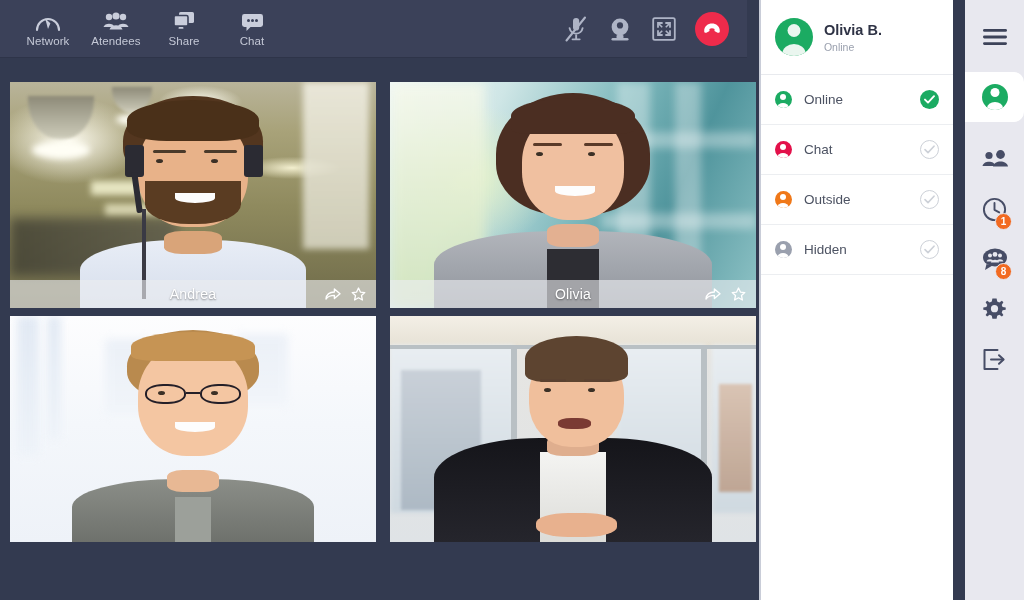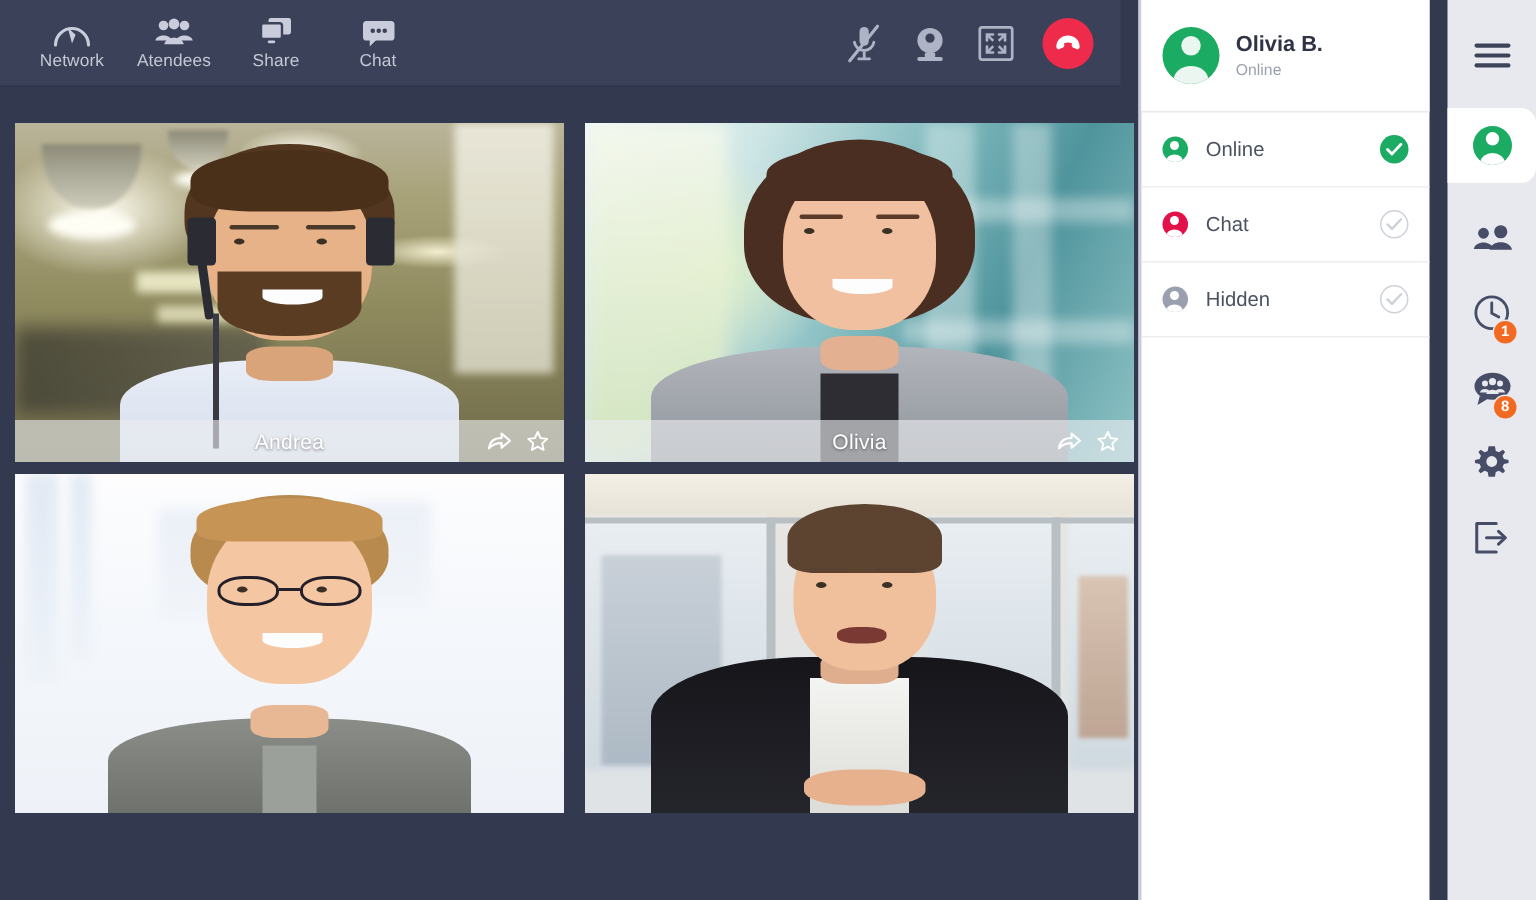--- a/index.html
+++ b/index.html
@@ -428,20 +428,32 @@
             <div class="d-b"></div>
         </div>
         <div class="st-label">Chat</div>
         <div class="chk off">
           <svg width="11" height="9" viewBox="0 0 11 9">
               <path d="M1 4.6 L4 7.6 L10 1.2" fill="none" stroke="#cdd1d8" stroke-width="1.6" stroke-linecap="round" stroke-linejoin="round"></path>
             </svg>
         </div>
       </div>
 
+      <div class="status-row">
+        <div class="dot-av" style="background:#f07818;">
+          <div class="d-h"></div>
+            <div class="d-b"></div>
+        </div>
+        <div class="st-label">Outside</div>
+        <div class="chk off">
+          <svg width="11" height="9" viewBox="0 0 11 9">
+              <path d="M1 4.6 L4 7.6 L10 1.2" fill="none" stroke="#cdd1d8" stroke-width="1.6" stroke-linecap="round" stroke-linejoin="round"></path>
+            </svg>
+        </div>
+      </div>
 
       <div class="status-row">
         <div class="dot-av" style="background:#9aa0ae;">
           <div class="d-h"></div>
             <div class="d-b"></div>
         </div>
         <div class="st-label">Hidden</div>
         <div class="chk off">
           <svg width="11" height="9" viewBox="0 0 11 9">
               <path d="M1 4.6 L4 7.6 L10 1.2" fill="none" stroke="#cdd1d8" stroke-width="1.6" stroke-linecap="round" stroke-linejoin="round"></path>

